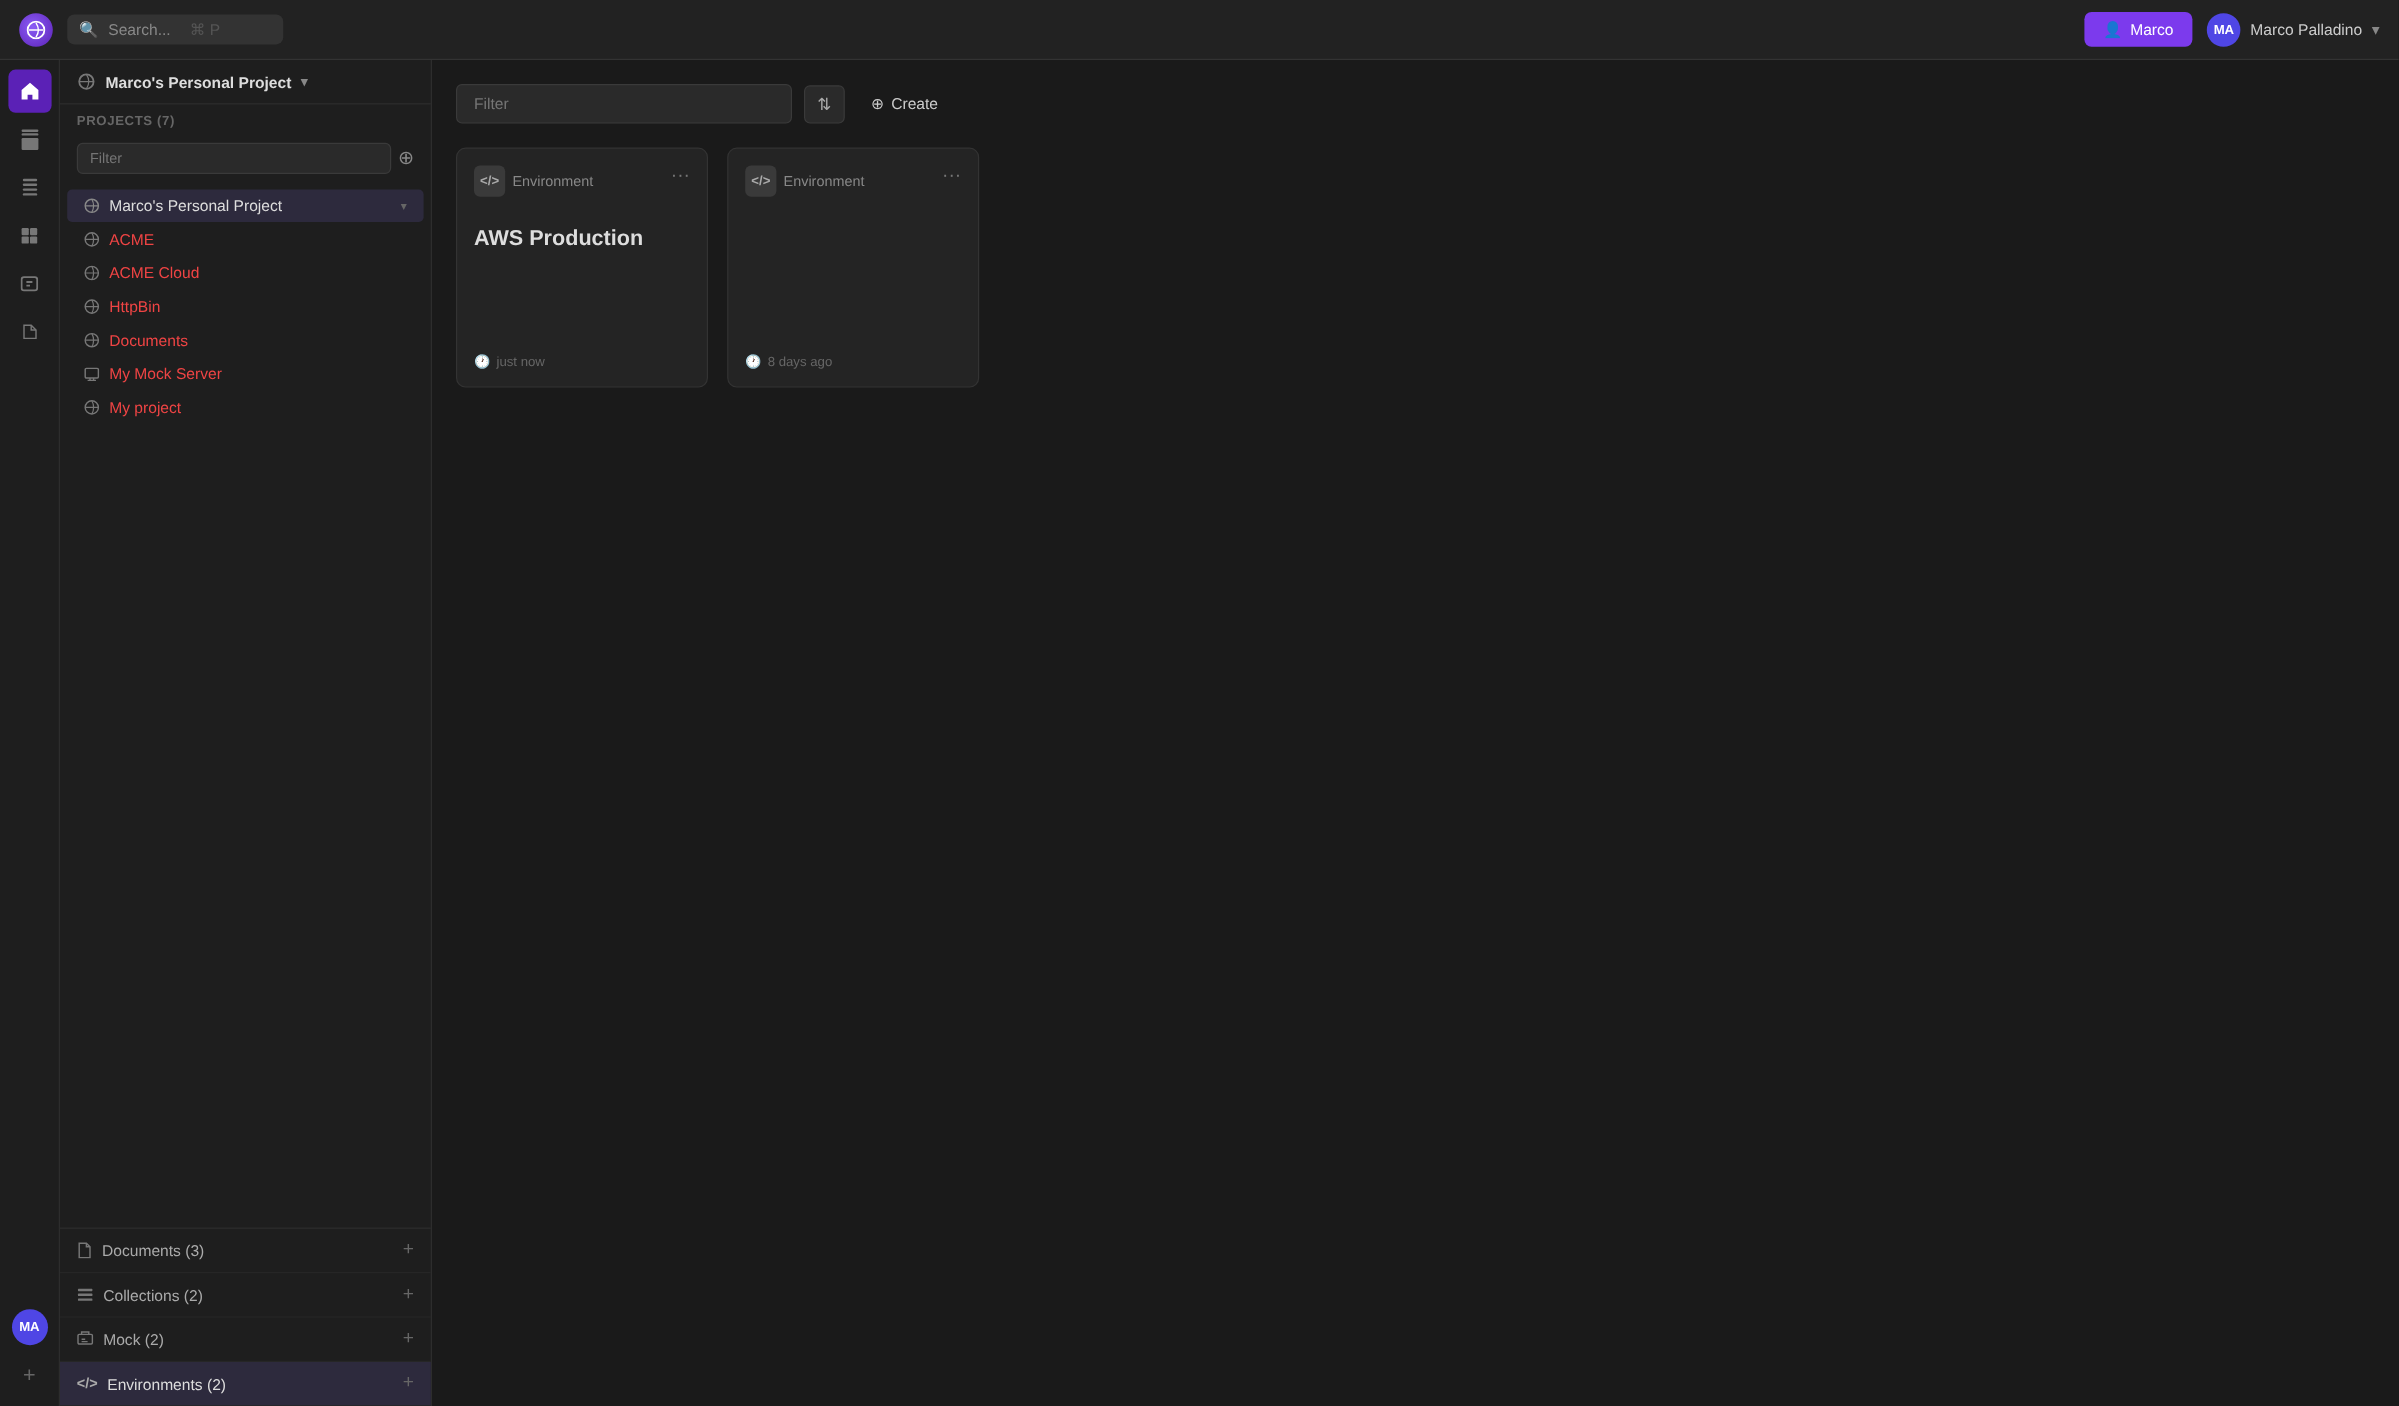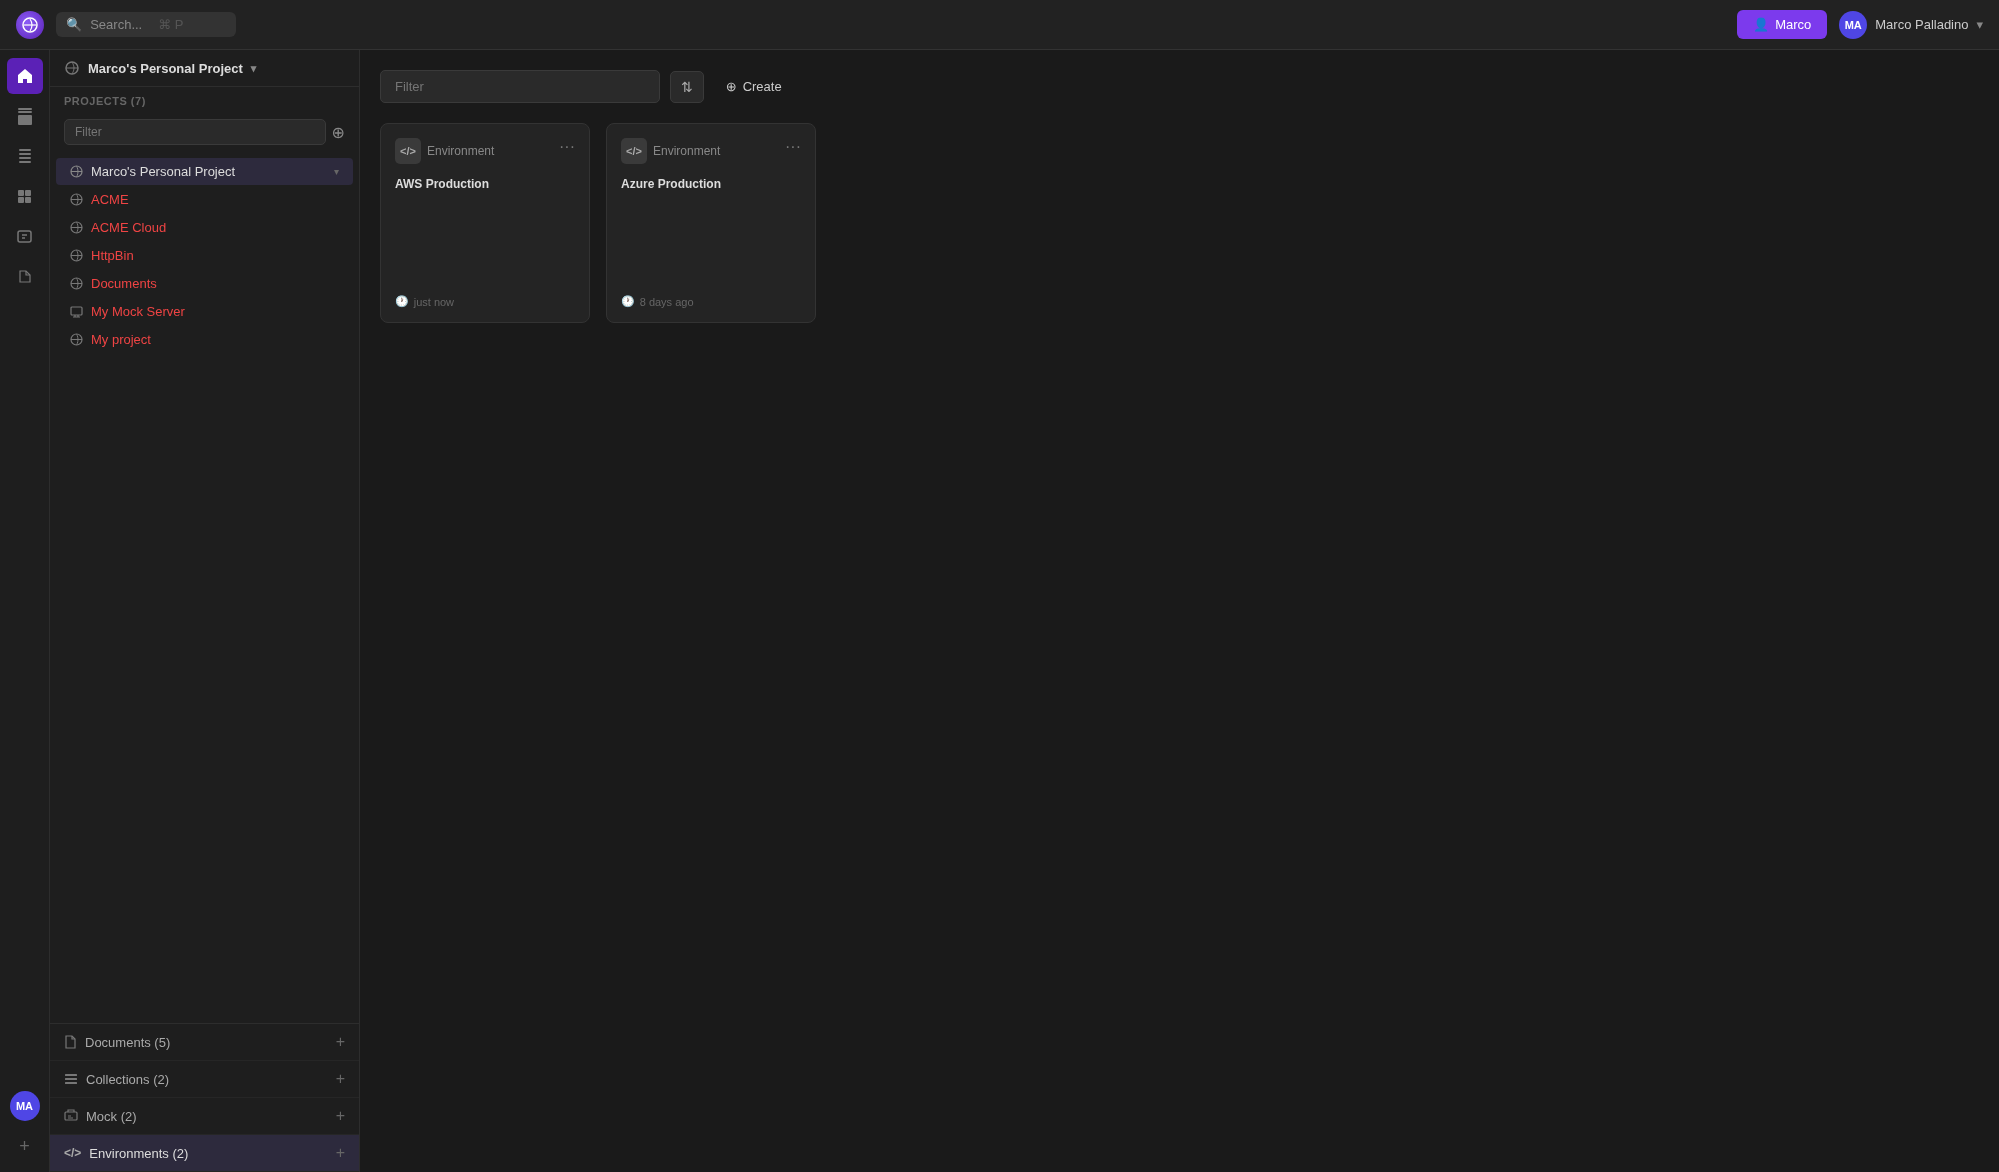--- a/index.html
+++ b/index.html
@@ -360,24 +360,24 @@
     .card-type-label {
       font-size: 12px;
       color: #888;
     }
     .card-menu {
       color: #777;
       font-size: 16px;
       cursor: pointer;
     }
     .card-title {
-      font-size: 12px;
+      font-size: 18px;
       font-weight: 600;
       color: #ddd;
-      margin-top: 5px;
+      margin-top: 16px;
       flex: 1;
     }
     .card-footer {
       display: flex;
       align-items: center;
       gap: 5px;
       font-size: 11px;
       color: #666;
       margin-top: auto;
       padding-top: 12px;
@@ -552,21 +552,21 @@
     </div>
 
     <div class="bottom-panel">
 
 
       <div class="file-section-item">
         <svg width="13" height="14" viewBox="0 0 13 14" fill="none" stroke="#777" stroke-width="1.2" class="file-section-icon">
           <path d="M2 1 L8 1 L11 4 L11 13 L2 13 Z"></path>
           <path d="M8 1 L8 4 L11 4" fill="none"></path>
         </svg>
-        <span>Documents (5)</span>
+        <span>Documents (3)</span>
         <span class="file-section-plus">+</span>
       </div>
 
       <div class="file-section-item">
         <svg width="14" height="12" viewBox="0 0 14 12" fill="#777" class="file-section-icon">
           <rect x="1" y="1" width="12" height="2" rx="0.5"></rect>
           <rect x="1" y="5" width="12" height="2" rx="0.5"></rect>
           <rect x="1" y="9" width="12" height="2" rx="0.5"></rect>
         </svg>
         <span>Collections (2)</span>
@@ -624,21 +624,20 @@
       <div class="card">
         <div class="card-header">
           <div class="card-type-row">
             <div class="card-type-icon">
               <span style="font-size:11px; font-weight:bold;">&lt;/&gt;</span>
             </div>
             <span class="card-type-label">Environment</span>
           </div>
           <span class="card-menu">···</span>
         </div>
-        <div class="card-title">Azure Production</div>
         <div class="card-footer">
           <span class="card-footer-icon">🕐</span>
           <span>8 days ago</span>
         </div>
       </div>
     </div>
   </div>
 
 </div>
 

